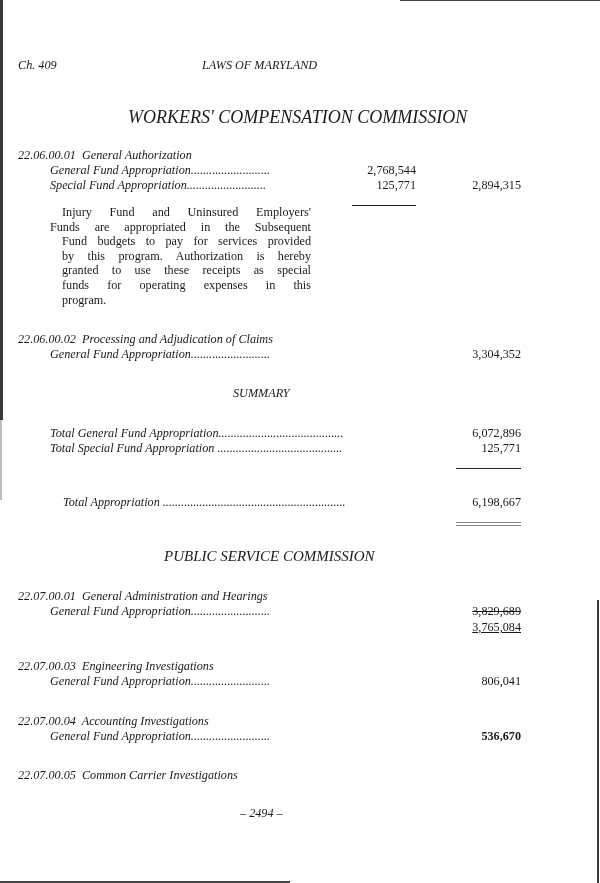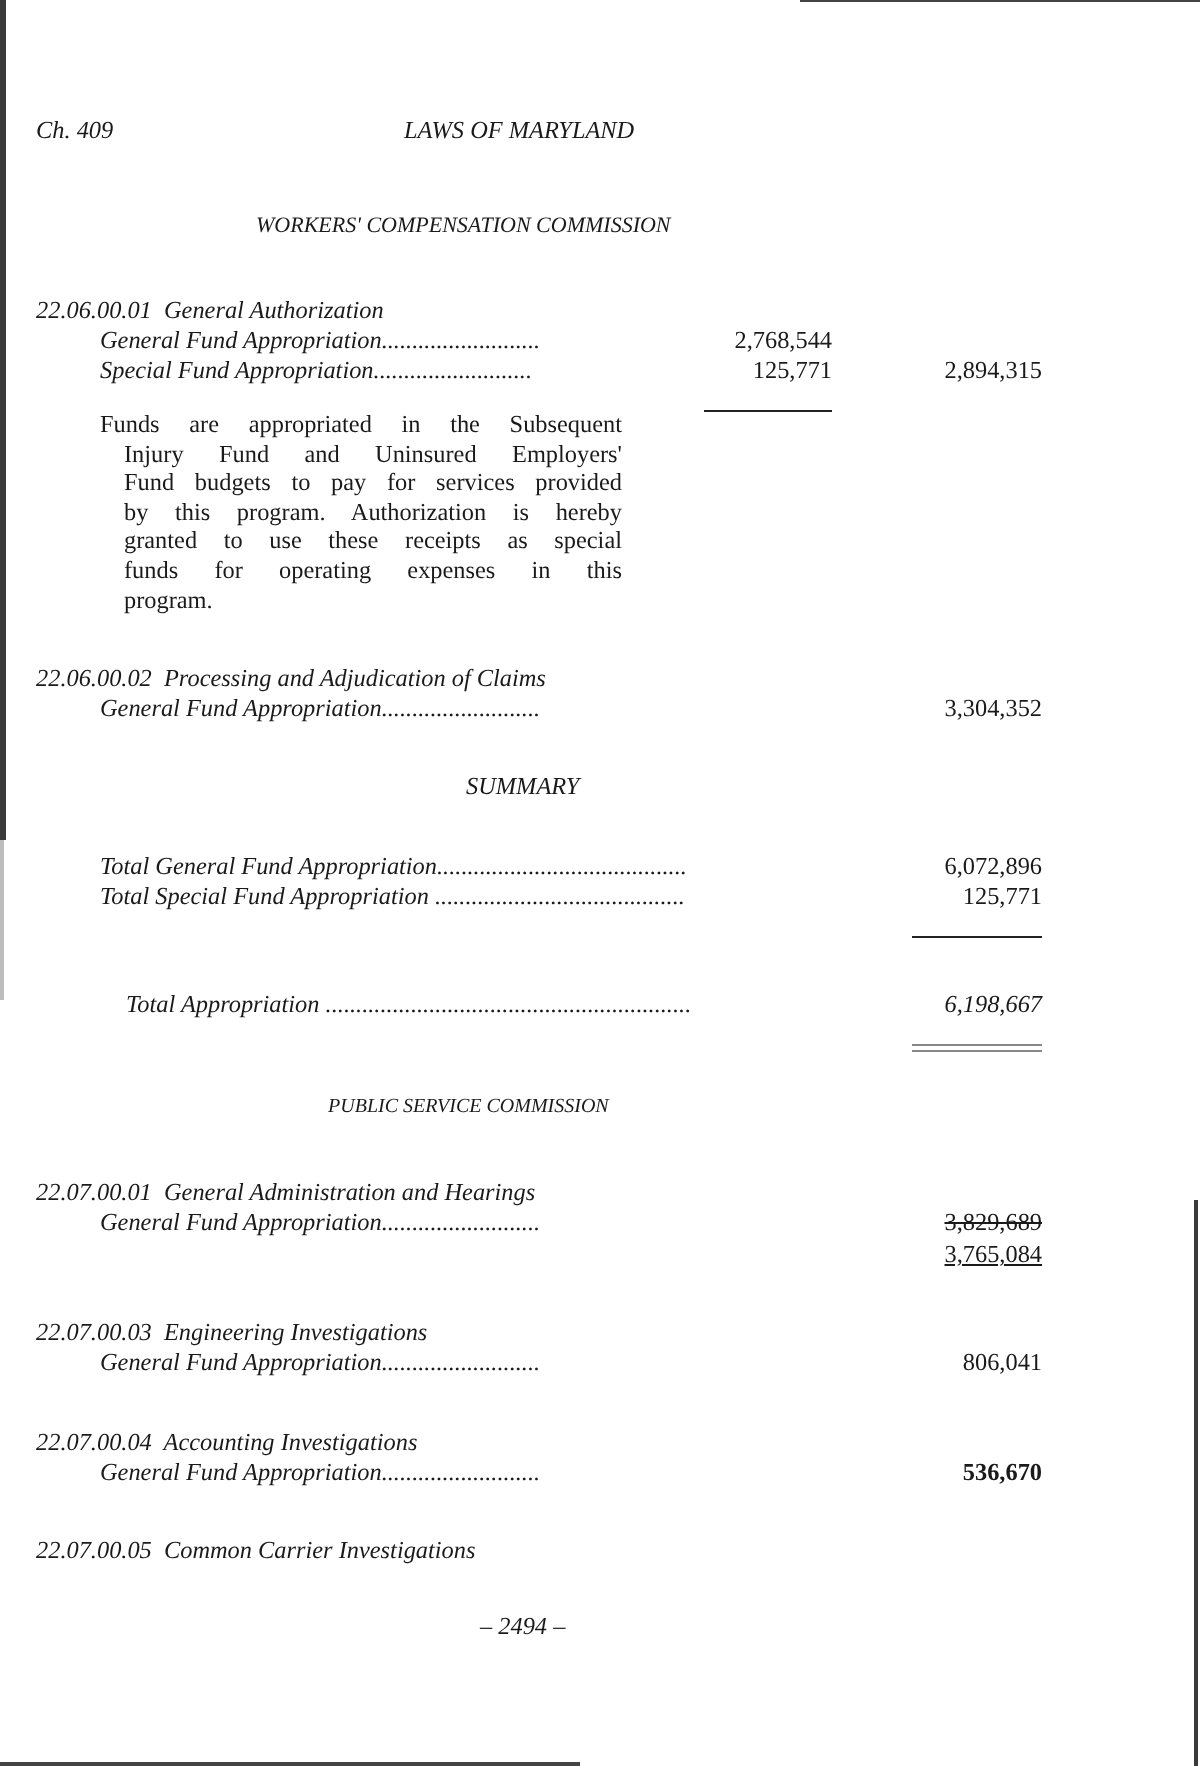--- a/index.html
+++ b/index.html
@@ -35,42 +35,42 @@
 
 <div class="edge-left"></div>
 <div class="edge-left2"></div>
 <div class="edge-top"></div>
 <div class="edge-right"></div>
 <div class="edge-bottom"></div>
 
 <div class="abs" style="left:18px; top:58px;">Ch. 409</div>
 <div class="abs" style="left:202px; top:58px;">LAWS OF MARYLAND</div>
 
-<div class="abs" style="left:128px; top:107px; font-size:11px;">WORKERS' COMPENSATION COMMISSION</div>
+<div class="abs" style="left:128px; top:107px; font-size:18px;">WORKERS' COMPENSATION COMMISSION</div>
 
 <div class="abs" style="left:18px; top:148px;">
   <span>22.06.00.01</span>&nbsp;
   <span>General Authorization</span>
 </div>
 <div class="abs" style="left:50px; top:163px;">
   <span>General Fund Appropriation</span><span class="dots-inline">..........................</span>
 </div>
 <div class="num" style="right:184px; top:163px;">2,768,544</div>
 
 <div class="abs" style="left:50px; top:178px;">
   <span>Special Fund Appropriation</span><span>..........................</span>
 </div>
 <div class="num" style="right:184px; top:178px;">125,771</div>
 <div class="num" style="right:79px; top:178px;">2,894,315</div>
 
 <div class="rule" style="left:352px; width:64px; top:205px;"></div>
 
 <div class="para">
+  <span class="l ind">Injury Fund and Uninsured Employers'</span>
   <span class="l">Funds are appropriated in the Subsequent</span>
-  <span class="l ind">Injury Fund and Uninsured Employers'</span>
   <span class="l ind">Fund budgets to pay for services provided</span>
   <span class="l ind">by this program. Authorization is hereby</span>
   <span class="l ind">granted to use these receipts as special</span>
   <span class="l ind">funds for operating expenses in this</span>
   <span class="l ind last">program.</span>
 </div>
 
 <div class="abs" style="left:18px; top:332px;">
   <span>22.06.00.02</span>&nbsp;
   <span>Processing and Adjudication of Claims</span>
@@ -90,26 +90,26 @@
 <div class="abs" style="left:50px; top:441px;">
   <span>Total Special Fund Appropriation</span>&nbsp;<span>.........................................</span>
 </div>
 <div class="num" style="right:79px; top:441px;">125,771</div>
 
 <div class="rule" style="left:456px; width:65px; top:468px;"></div>
 
 <div class="abs" style="left:63px; top:495px;">
   <span>Total Appropriation</span>&nbsp;<span>............................................................</span>
 </div>
-<div class="num" style="right:79px; top:495px;font-style:italic;">6,198,667</div>
+<div class="num" style="right:79px; top:495px;">6,198,667</div>
 
 <div class="rule" style="left:456px; width:65px; top:522px; background:#888;"></div>
 <div class="rule" style="left:456px; width:65px; top:525px; background:#888;"></div>
 
-<div class="abs" style="left:164px; top:548px; font-size:10px;">PUBLIC SERVICE COMMISSION</div>
+<div class="abs" style="left:164px; top:548px; font-size:15px;">PUBLIC SERVICE COMMISSION</div>
 
 <div class="abs" style="left:18px; top:589px;">
   <span>22.07.00.01</span>&nbsp;
   <span>General Administration and Hearings</span>
 </div>
 <div class="abs" style="left:50px; top:604px;">
   <span>General Fund Appropriation</span><span>..........................</span>
 </div>
 <div class="num strike" style="right:79px; top:604px;">3,829,689</div>
 <div class="num under" style="right:79px; top:620px;">3,765,084</div>

